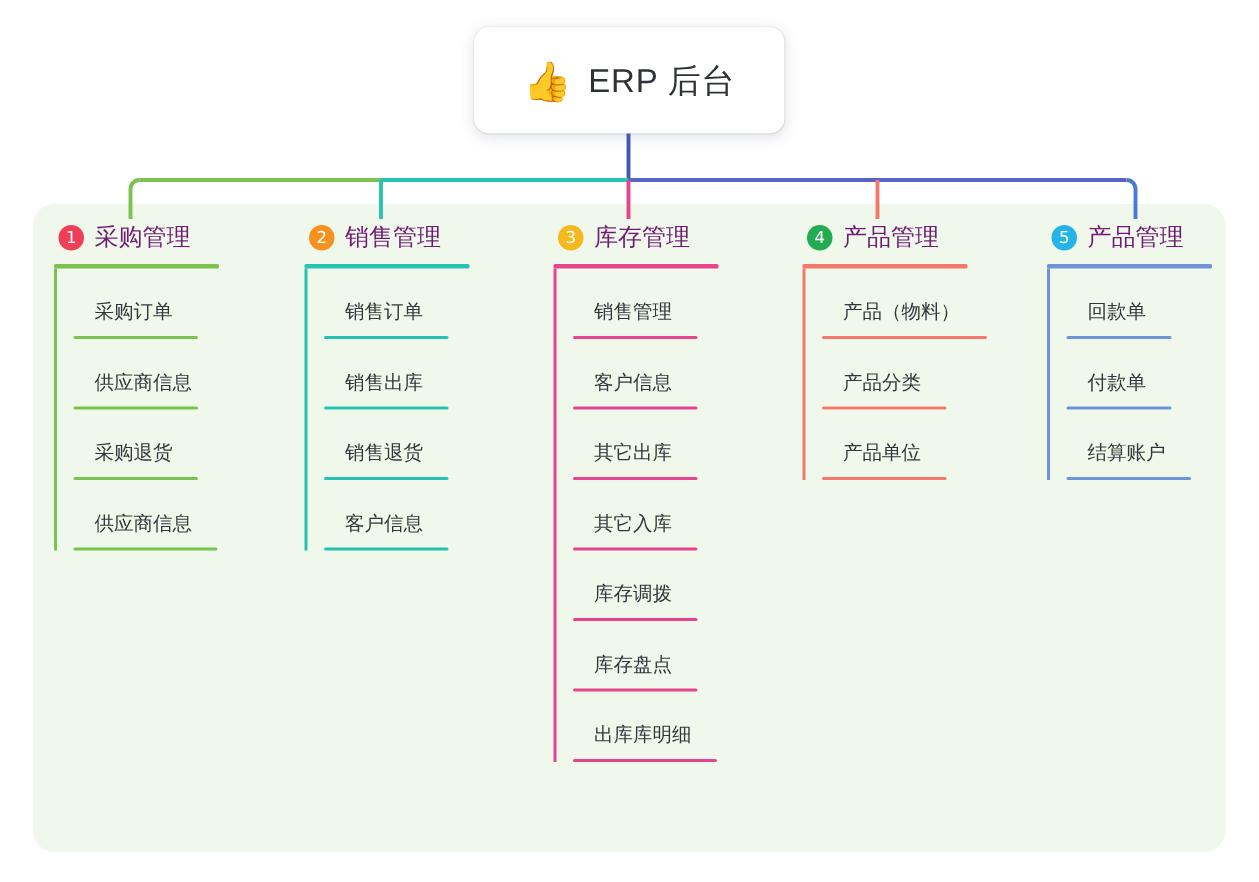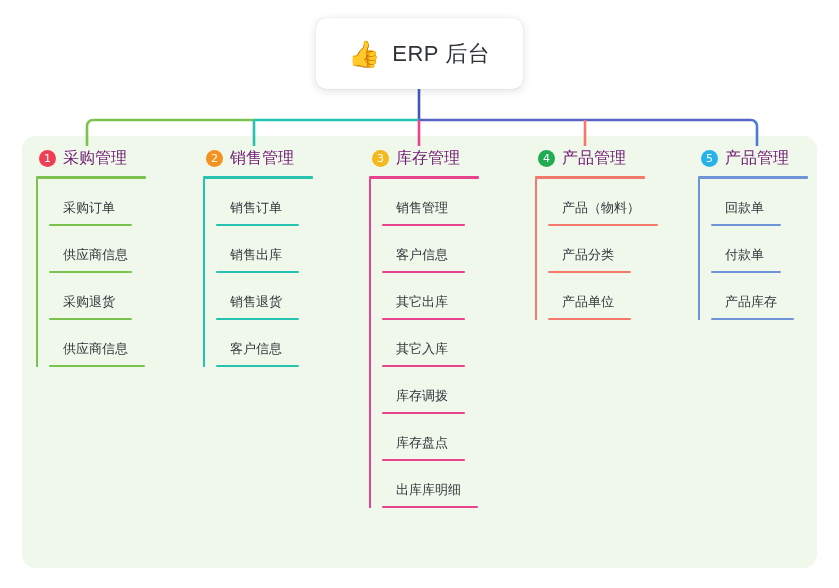--- a/index.html
+++ b/index.html
@@ -282,20 +282,20 @@
           <div class="spine" style="background: rgb(110, 147, 217);"></div>
           <div class="item">
             <span class="item-label">回款单</span>
             <div class="item-rule" style="background: rgb(110, 147, 217); width: 70px;"></div>
           </div>
           <div class="item">
             <span class="item-label">付款单</span>
             <div class="item-rule" style="background: rgb(110, 147, 217); width: 70px;"></div>
           </div>
           <div class="item">
-            <span class="item-label">产品库存</span>
+            <span class="item-label">结算账户</span>
             <div class="item-rule" style="background: rgb(110, 147, 217); width: 83px;"></div>
           </div>
         </div>
       </div>
     </div>
 
 </div>
 
 </body></html>

